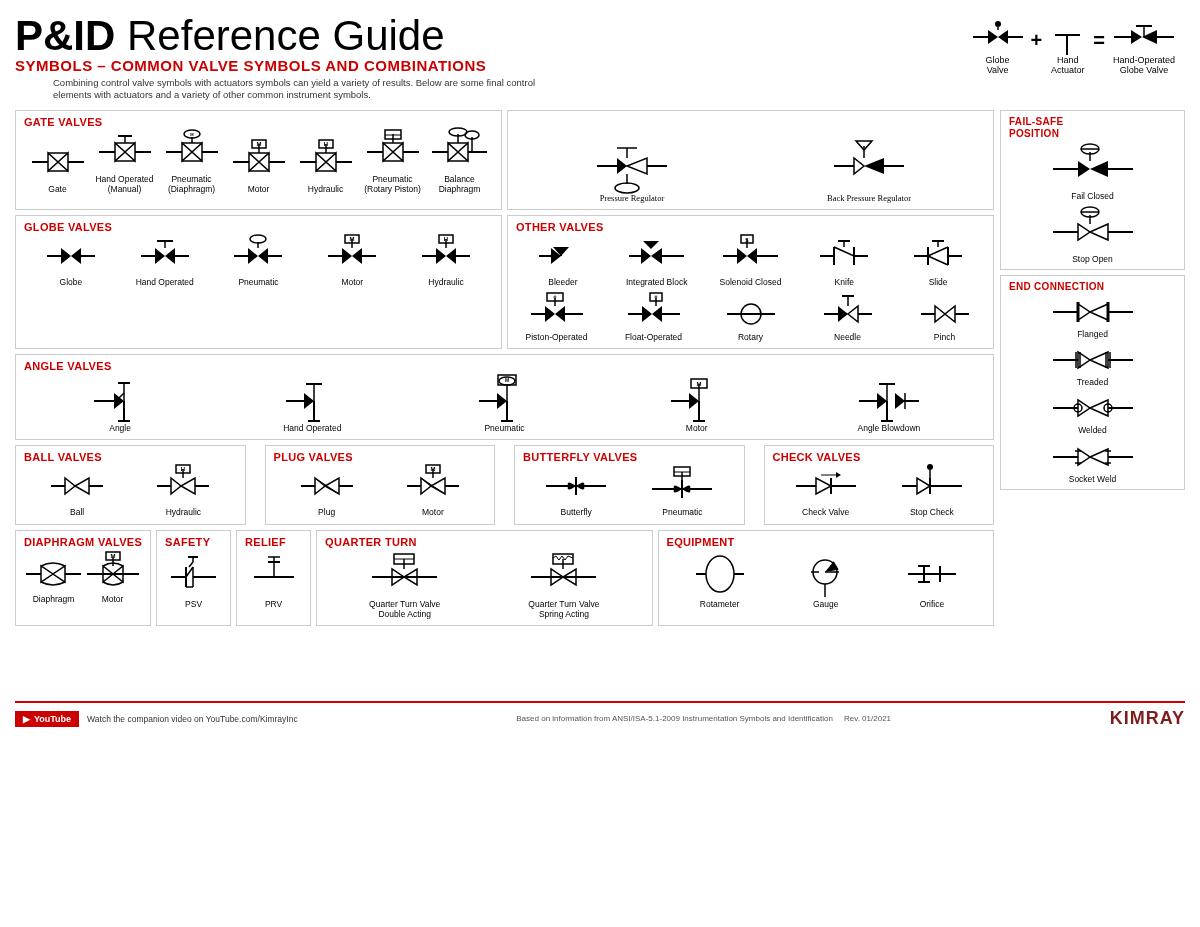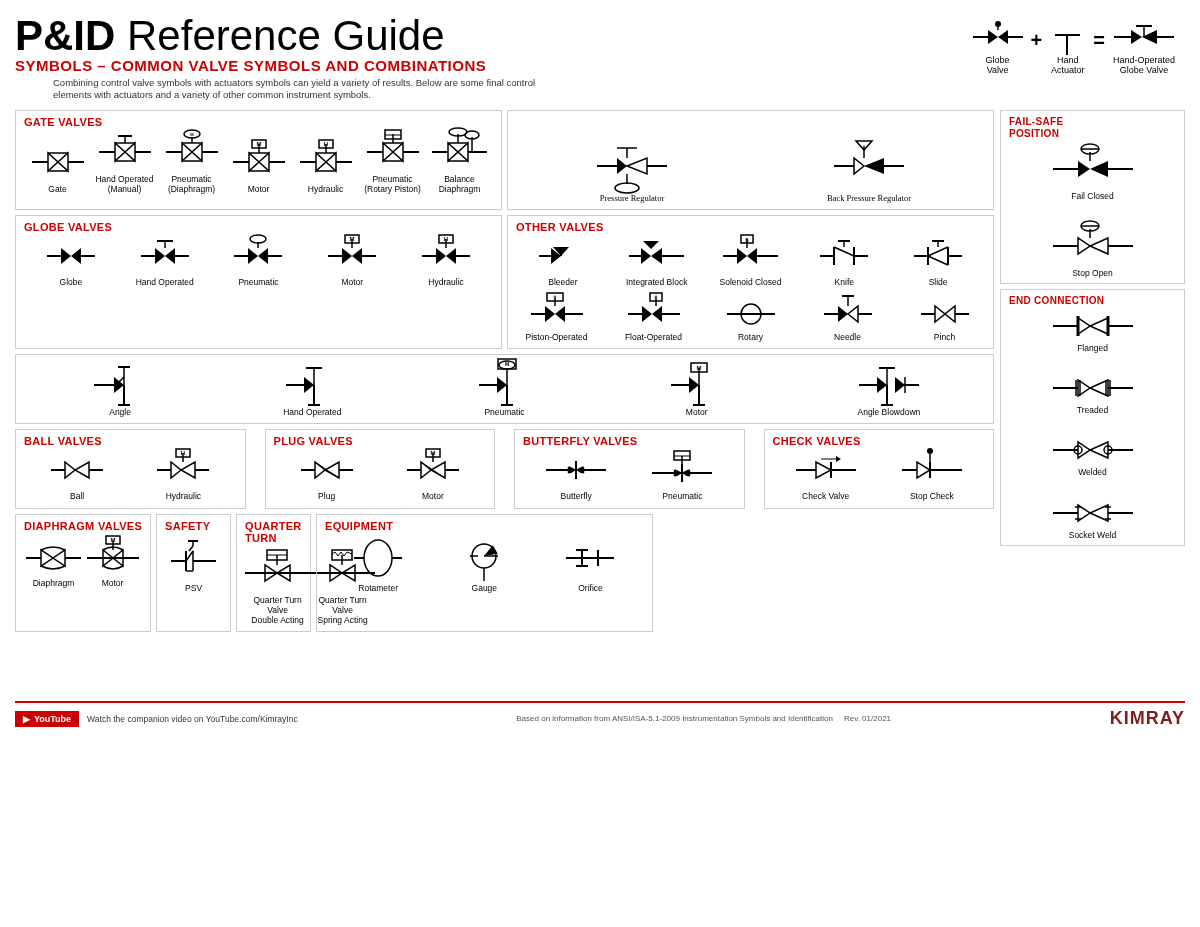--- a/index.html
+++ b/index.html
@@ -143,21 +143,21 @@
       color: #cc0000;
       text-transform: uppercase;
       margin-bottom: 4px;
       letter-spacing: 0.3px;
       line-height: 1.2;
     }
 
     .sidebar-items {
       display: flex;
       flex-direction: column;
-      gap: 20px;
+      gap: 6px;
     }
 
     .sidebar-item {
       display: flex;
       flex-direction: column;
       align-items: center;
     }
 
     
     .footer {
@@ -587,20 +587,21 @@
                 <polygon points="34,14 34,30 24,22" fill="none" stroke="#000" stroke-width="1.5"></polygon>
                 <line x1="34" y1="22" x2="48" y2="22" stroke="#000" stroke-width="2"></line>
               </svg>
               <div class="symbol-label">Pinch</div>
             </div>
           </div>
         </div>
       </div>
 
       <div class="section-box">
+        <div class="section-title">ANGLE VALVES</div>
         <div class="symbols-row">
 
           <div class="symbol-item">
             <svg width="52" height="45" viewBox="0 0 52 45">
               <line x1="0" y1="25" x2="20" y2="25" stroke="#000" stroke-width="2"></line>
               <polygon points="20,17 20,33 30,25" fill="#000"></polygon>
               <line x1="30" y1="25" x2="30" y2="45" stroke="#000" stroke-width="2"></line>
               <line x1="22" y1="25" x2="30" y2="17" stroke="#000" stroke-width="1.5"></line>
               <line x1="30" y1="17" x2="30" y2="33" stroke="#000" stroke-width="1.5"></line>
               <line x1="24" y1="45" x2="36" y2="45" stroke="#000" stroke-width="2"></line>
@@ -828,20 +829,33 @@
               <line x1="22" y1="25" x2="45" y2="25" stroke="#000" stroke-width="2"></line>
               <line x1="15" y1="35" x2="22" y2="35" stroke="#000" stroke-width="1.5"></line>
               <line x1="18" y1="15" x2="22" y2="10" stroke="#000" stroke-width="1.5"></line>
               <line x1="22" y1="10" x2="22" y2="5" stroke="#000" stroke-width="1.5"></line>
               <line x1="17" y1="5" x2="27" y2="5" stroke="#000" stroke-width="2"></line>
             </svg>
             <div class="symbol-label">PSV</div>
           </div>
         </div>
 
+        <div class="section-box">
+          <div class="section-title">RELIEF</div>
+          <div class="symbol-item">
+            <svg width="40" height="45" viewBox="0 0 40 45">
+              <line x1="0" y1="25" x2="40" y2="25" stroke="#000" stroke-width="2"></line>
+              <line x1="20" y1="25" x2="20" y2="10" stroke="#000" stroke-width="1.5"></line>
+              <line x1="14" y1="10" x2="26" y2="10" stroke="#000" stroke-width="2"></line>
+              <line x1="20" y1="10" x2="20" y2="5" stroke="#000" stroke-width="1.5"></line>
+              <line x1="14" y1="5" x2="26" y2="5" stroke="#000" stroke-width="1.5"></line>
+            </svg>
+            <div class="symbol-label">PRV</div>
+          </div>
+        </div>
 
         <div class="section-box">
           <div class="section-title">QUARTER TURN</div>
           <div class="symbols-row">
             <div class="symbol-item">
               <svg width="65" height="45" viewBox="0 0 65 45">
                 <line x1="0" y1="25" x2="65" y2="25" stroke="#000" stroke-width="2"></line>
                 <polygon points="20,17 20,33 32,25" fill="none" stroke="#000" stroke-width="1.5"></polygon>
                 <polygon points="45,17 45,33 32,25" fill="none" stroke="#000" stroke-width="1.5"></polygon>
                 <line x1="32" y1="17" x2="32" y2="7" stroke="#000" stroke-width="1.5"></line>

